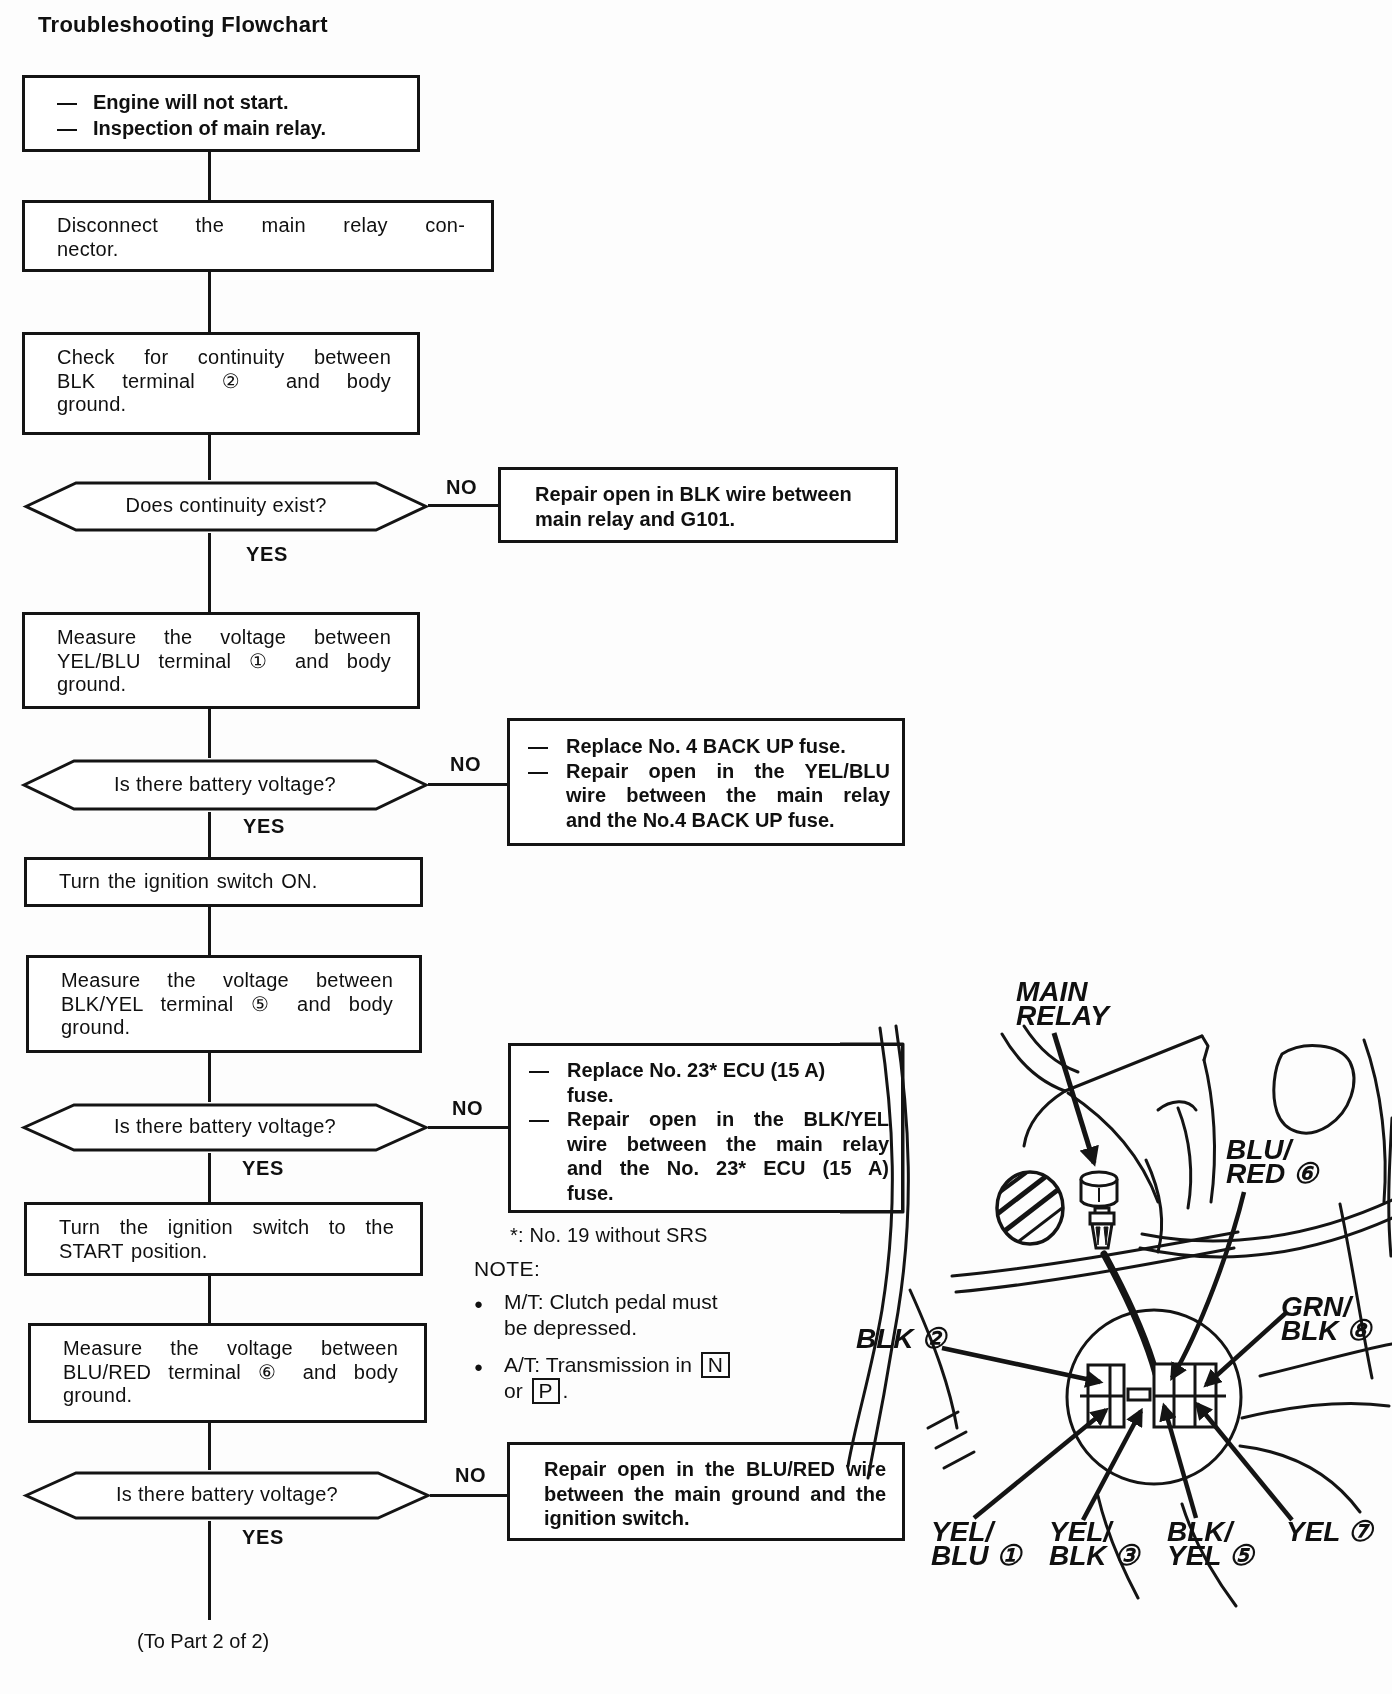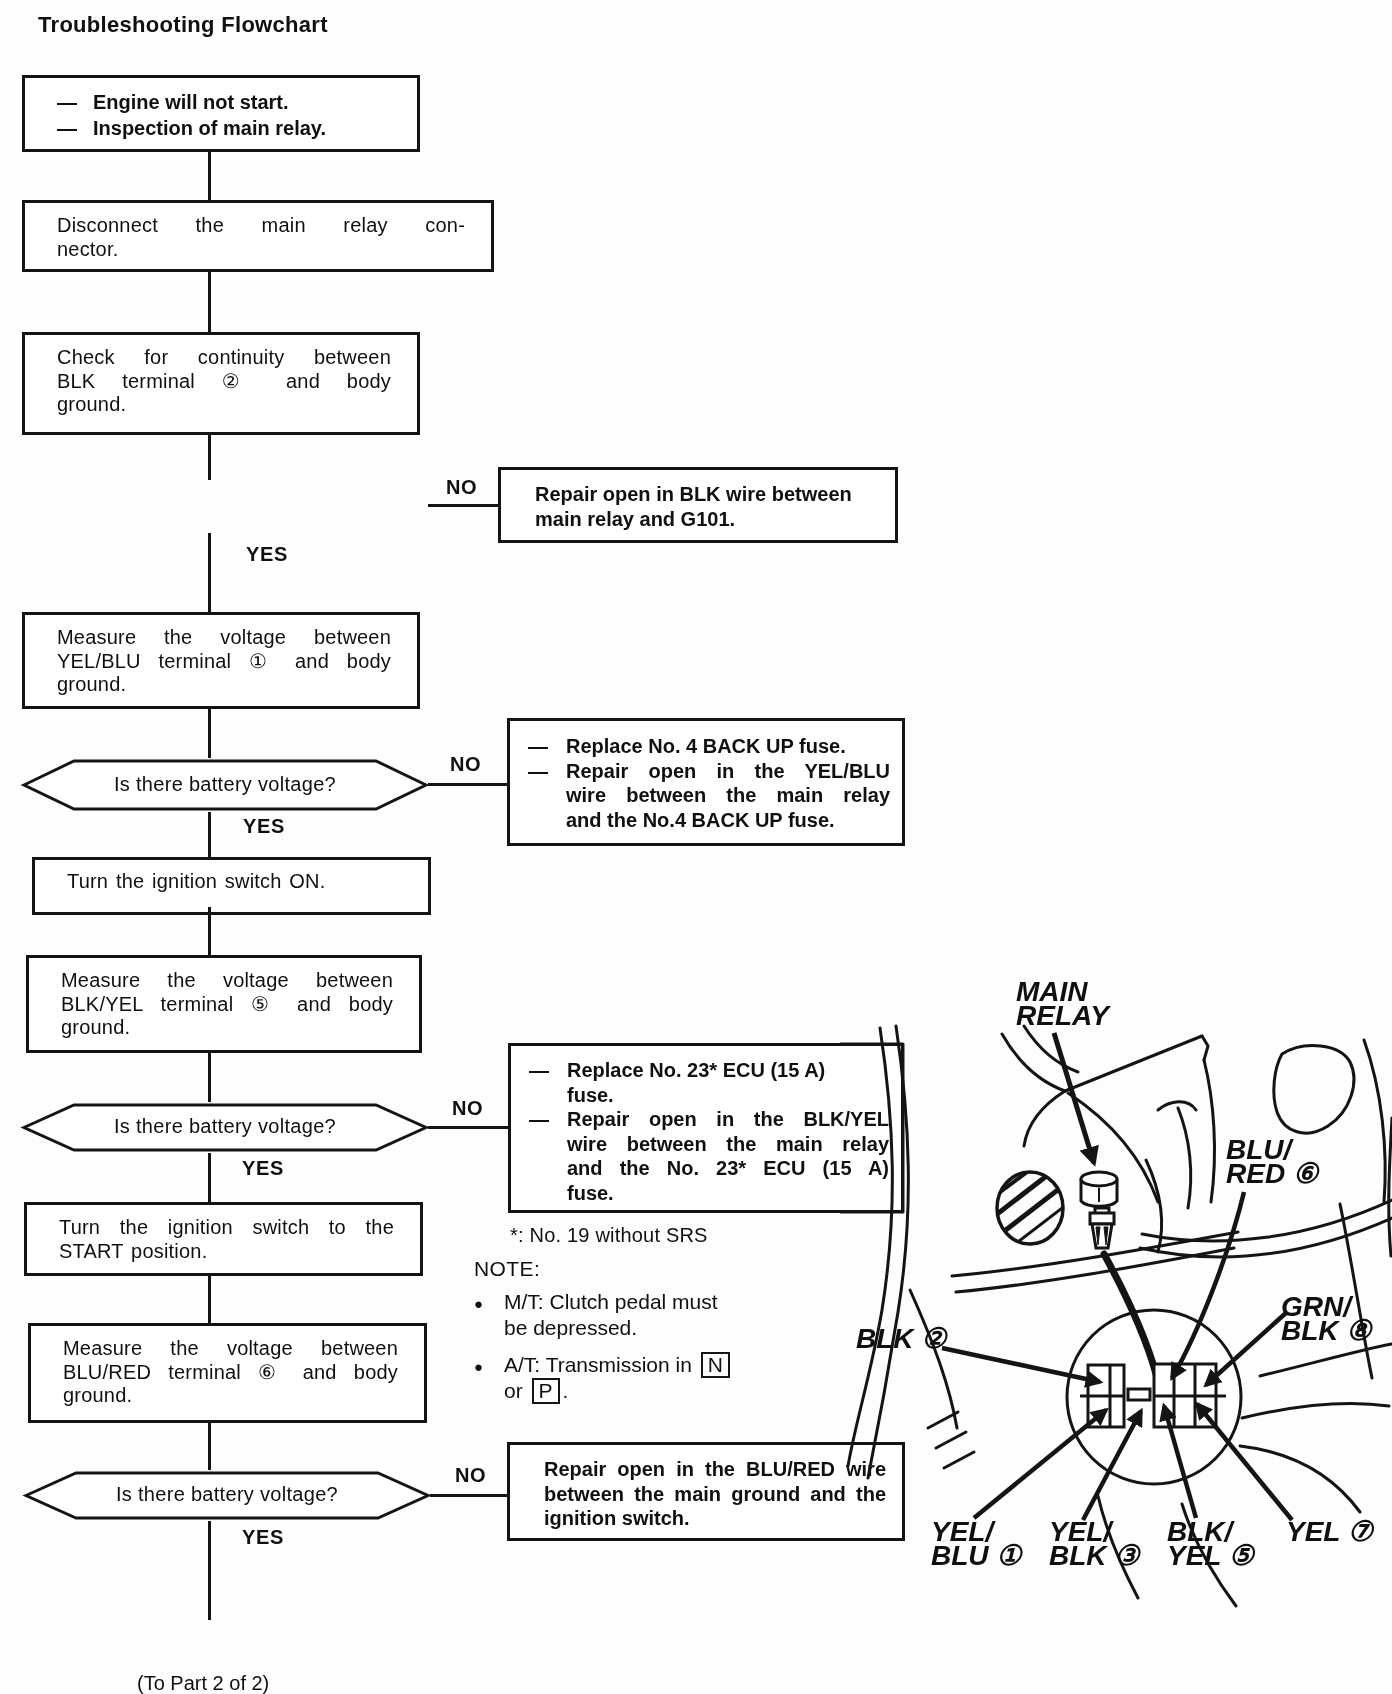--- a/index.html
+++ b/index.html
@@ -21,21 +21,21 @@
   .tag{position:absolute;font-weight:bold;font-size:20px;letter-spacing:.6px;}
   .rrow{display:flex;line-height:24.5px;}
   .rdash{width:38px;flex:none;}
   .rlines{flex:1;}
   .footnote{position:absolute;font-size:20px;letter-spacing:.2px;}
   .note{position:absolute;font-size:21px;line-height:26px;margin-left:24px;}
   .note-heading{margin-bottom:7px;letter-spacing:.4px;}
   .nrow{display:flex;margin-bottom:11px;}
   .ndot{width:30px;flex:none;font-size:15px;padding-top:2px;}
   .boxedletter{display:inline-block;border:2.5px solid #141414;padding:0 5px;line-height:22px;margin:0 3px;}
-  .footer{position:absolute;font-size:20px;margin-top:42px;}
+  .footer{position:absolute;font-size:20px;}
   .pin{position:absolute;font-weight:bold;font-size:28px;line-height:24px;white-space:nowrap;font-style:italic;}
   .art{position:absolute;}
 </style>
 </head>
 <body>
 
 <div class="page">
 
   <div class="title" style="left:38px;top:12px;">Troubleshooting Flowchart</div>
 
@@ -68,21 +68,21 @@
   </div>
 
   <div class="pbox" style="left:22px;top:612px;width:398px;height:97px;">
     <div class="inner">
       <div class="pline j">Measure the voltage between</div>
       <div class="pline j">YEL/BLU terminal ① and body</div>
       <div class="pline">ground.</div>
     </div>
   </div>
 
-  <div class="pbox" style="left:32px;top:857px;width:399px;height:58px;">
+  <div class="pbox" style="left:24px;top:857px;width:399px;height:50px;">
     <div class="inner" style="padding-top:10px;">
       <div class="pline">Turn the ignition switch ON.</div>
     </div>
   </div>
 
   <div class="pbox" style="left:26px;top:955px;width:396px;height:98px;">
     <div class="inner">
       <div class="pline j">Measure the voltage between</div>
       <div class="pline j">BLK/YEL terminal ⑤ and body</div>
       <div class="pline">ground.</div>
@@ -97,20 +97,26 @@
   </div>
 
   <div class="pbox" style="left:28px;top:1323px;width:399px;height:100px;">
     <div class="inner">
       <div class="pline j">Measure the voltage between</div>
       <div class="pline j">BLU/RED terminal ⑥ and body</div>
       <div class="pline">ground.</div>
     </div>
   </div>
 
+  <div class="dec" style="left:22px;top:480px;width:408px;height:53px;">
+    <svg width="408" height="53" viewBox="0 0 408 53">
+        <polygon points="4,26.5 54,3 354,3 404,26.5 354,50 54,50" fill="#fff" stroke="#141414" stroke-width="3"></polygon>
+      </svg>
+    <div class="dectext">Does continuity exist?</div>
+  </div>
 
   <div class="dec" style="left:20px;top:758px;width:410px;height:54px;">
     <svg width="410" height="54" viewBox="0 0 410 54">
         <polygon points="4,27 54,3 356,3 406,27 356,51 54,51" fill="#fff" stroke="#141414" stroke-width="3"></polygon>
       </svg>
     <div class="dectext">Is there battery voltage?</div>
   </div>
 
   <div class="dec" style="left:20px;top:1102px;width:410px;height:51px;">
     <svg width="410" height="51" viewBox="0 0 410 51">

